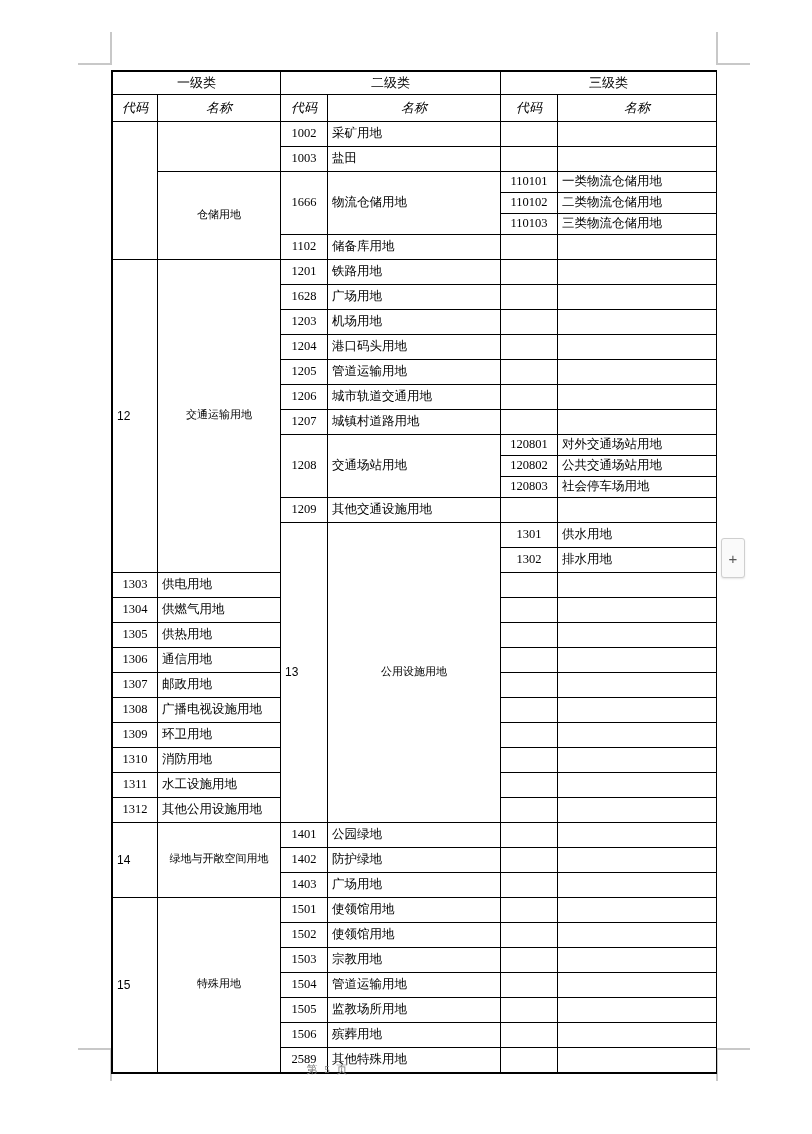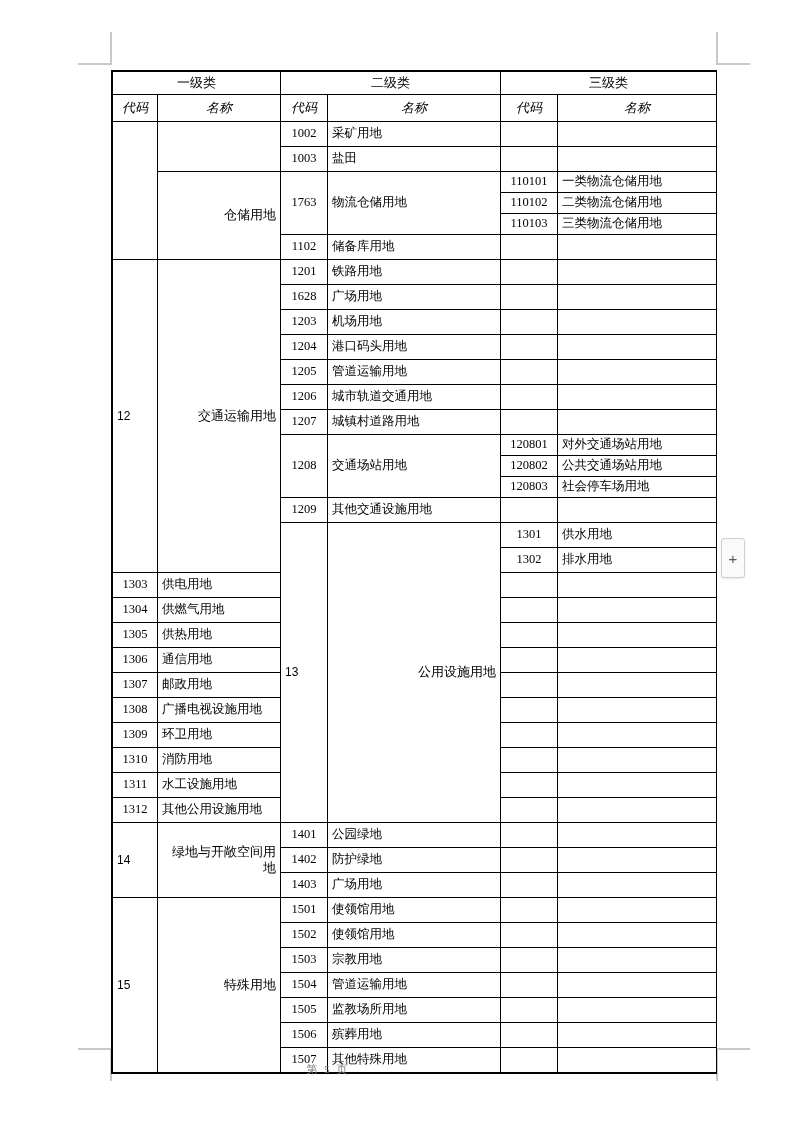--- a/index.html
+++ b/index.html
@@ -84,25 +84,25 @@
   td.c-name {
     text-align: left;
     padding-left: 6px;
   }
   td.lvl1-code {
     font-weight: bold;
     font-family: "Liberation Sans", "DejaVu Sans", sans-serif;
     font-size: 12px;
   }
   td.lvl1-name {
-    text-align: right;
+    text-align: center;
     padding-left: 12px;
     font-weight: bold;
-    font-family: Liberation Sans, sans-serif;
-    font-size: 13px;
+    font-family: Liberation Mono, monospace;
+    font-size: 11px;
     line-height: 1.5;
   }
   td.empty { }
 
   tr.r-std td { height: 24px; }
   tr.r-sub td { height: 20px; }
 
   
   #tbl-wrap::before {
     content: "";
@@ -198,21 +198,21 @@
 
         <tr class="r-std">
           <td class="c-code">1003</td>
           <td class="c-name">盐田</td>
           <td class="c-code"></td>
           <td class="c-name"></td>
         </tr>
 
         <tr class="r-sub">
           <td class="lvl1-name" rowspan="4">仓储用地</td>
-          <td class="c-code" rowspan="3">1763</td>
+          <td class="c-code" rowspan="3">1666</td>
           <td class="c-name" rowspan="3">物流仓储用地</td>
           <td class="c-code">110101</td>
           <td class="c-name">一类物流仓储用地</td>
         </tr>
         <tr class="r-sub">
           <td class="c-code">110102</td>
           <td class="c-name">二类物流仓储用地</td>
         </tr>
         <tr class="r-sub">
           <td class="c-code">110103</td>
@@ -421,21 +421,21 @@
           <td class="c-code"></td>
           <td class="c-name"></td>
         </tr>
         <tr class="r-std">
           <td class="c-code">1506</td>
           <td class="c-name">殡葬用地</td>
           <td class="c-code"></td>
           <td class="c-name"></td>
         </tr>
         <tr class="r-std">
-          <td class="c-code">1507</td>
+          <td class="c-code">2589</td>
           <td class="c-name">其他特殊用地</td>
           <td class="c-code"></td>
           <td class="c-name"></td>
         </tr>
 
       </tbody>
     </table>
   </div>
 
   <div id="plus-handle">

